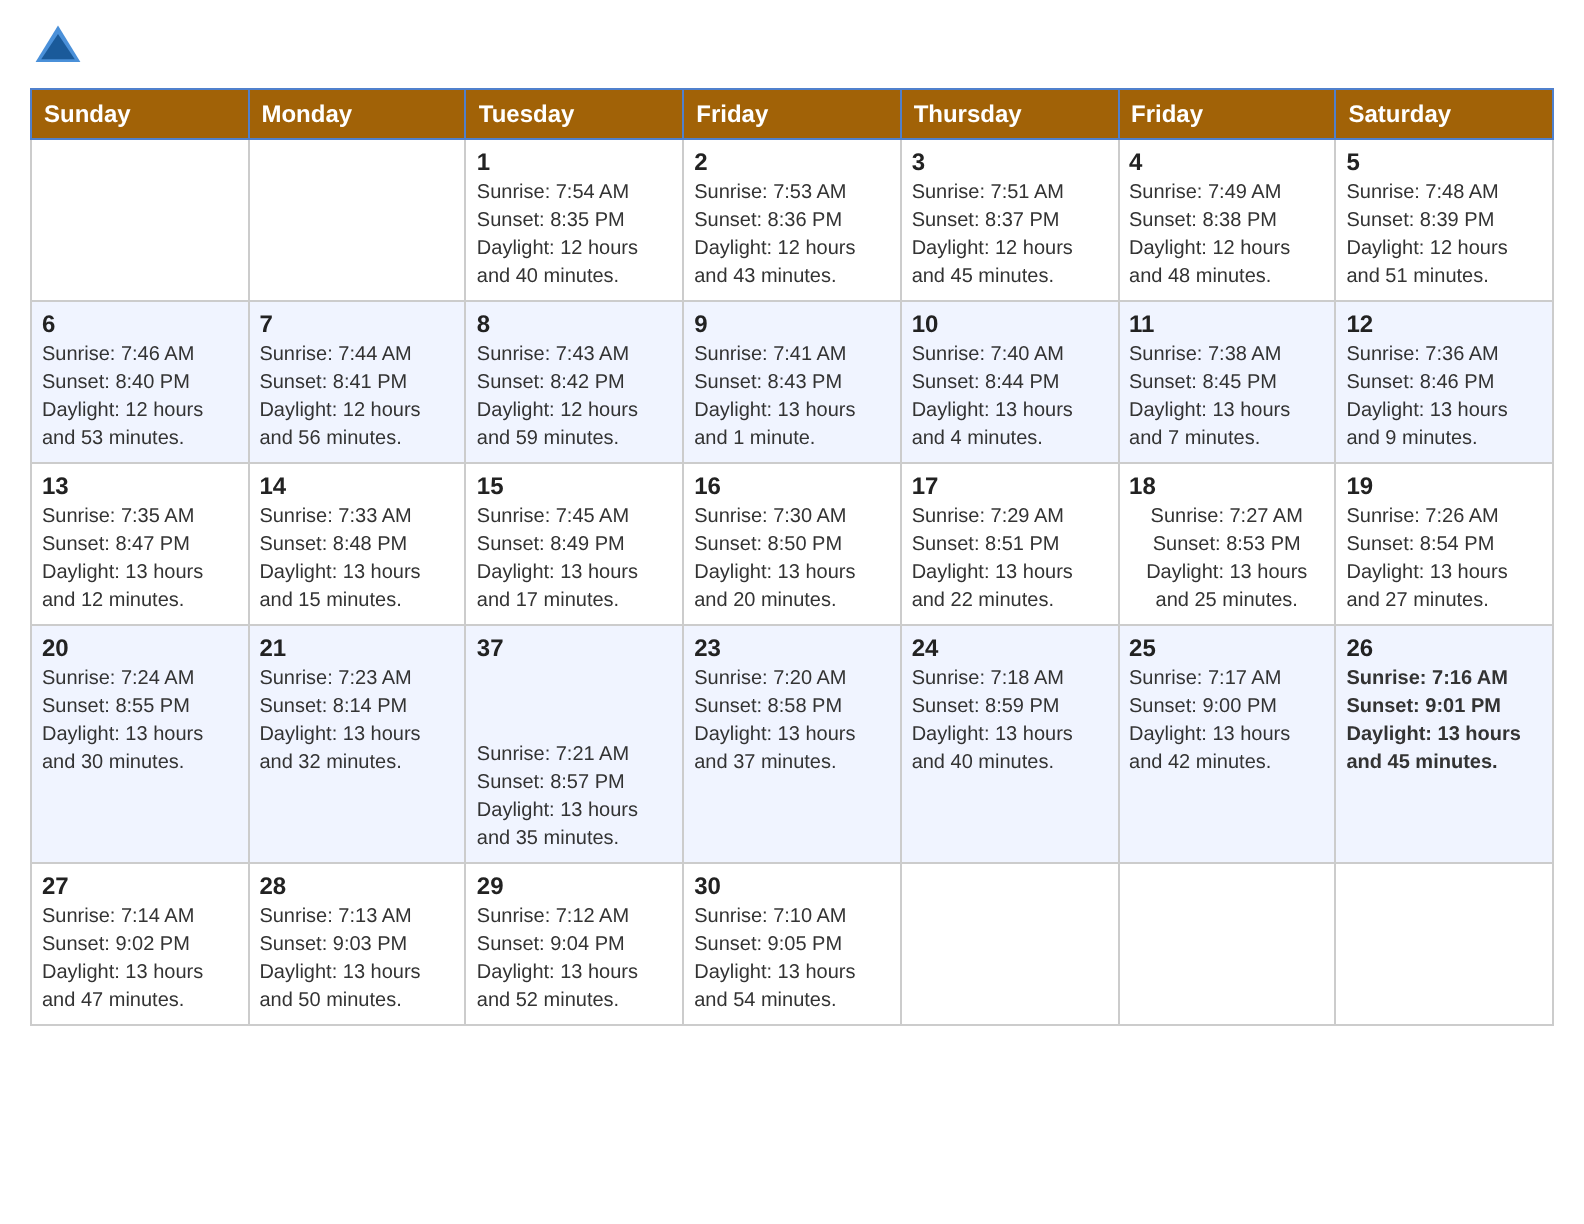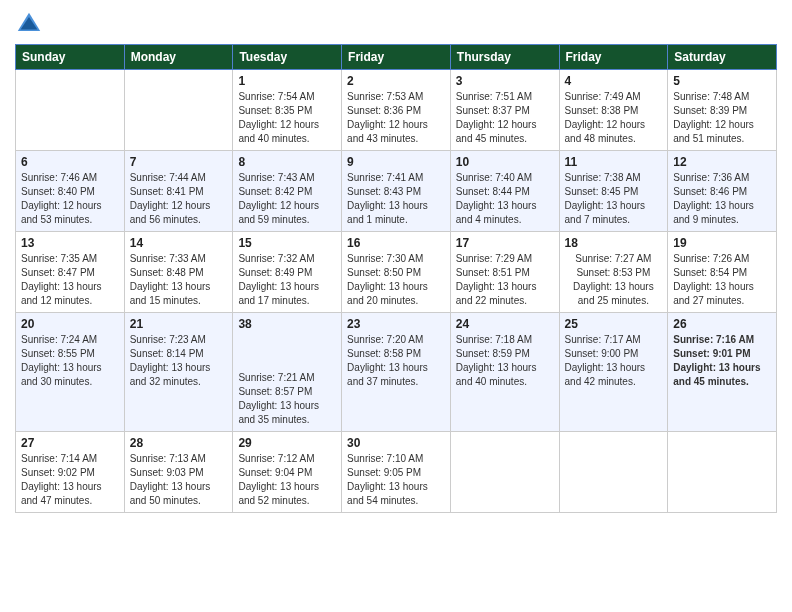--- a/index.html
+++ b/index.html
@@ -51,21 +51,21 @@
     .subtitle {
       font-size: 14px;
       color: #333;
     }
     .calendar {
       width: 100%;
       border-collapse: collapse;
       font-size: 10.5px;
     }
     .calendar th {
-      background: #14532d;
+      background: #a16207;
       color: #fff;
       text-align: left;
       padding: 5px 6px;
       font-size: 12px;
       font-weight: bold;
       border: 1px solid #5080cc;
     }
     .calendar td {
       vertical-align: top;
       border: 1px solid #ccc;
@@ -219,21 +219,21 @@
 Daylight: 13 hours and 12 minutes.</div>
           </td>
           <td>
             <span class="day-number">14</span>
             <div class="day-info" style="white-space: pre-line;">Sunrise: 7:33 AM
 Sunset: 8:48 PM
 Daylight: 13 hours and 15 minutes.</div>
           </td>
           <td>
             <span class="day-number">15</span>
-            <div class="day-info" style="white-space: pre-line;">Sunrise: 7:32 AM
+            <div class="day-info" style="white-space: pre-line;">Sunrise: 7:45 AM
 Sunset: 8:49 PM
 Daylight: 13 hours and 17 minutes.</div>
           </td>
           <td>
             <span class="day-number">16</span>
             <div class="day-info" style="white-space: pre-line;">Sunrise: 7:30 AM
 Sunset: 8:50 PM
 Daylight: 13 hours and 20 minutes.</div>
           </td>
           <td>
@@ -262,21 +262,21 @@
 Sunset: 8:55 PM
 Daylight: 13 hours and 30 minutes.</div>
           </td>
           <td>
             <span class="day-number">21</span>
             <div class="day-info" style="white-space: pre-line;">Sunrise: 7:23 AM
 Sunset: 8:14 PM
 Daylight: 13 hours and 32 minutes.</div>
           </td>
           <td>
-            <span class="day-number">38</span>
+            <span class="day-number">37</span>
             <div class="day-info" style="white-space: pre-line; margin-top: 40px;">Sunrise: 7:21 AM
 Sunset: 8:57 PM
 Daylight: 13 hours and 35 minutes.</div>
           </td>
           <td>
             <span class="day-number">23</span>
             <div class="day-info" style="white-space: pre-line;">Sunrise: 7:20 AM
 Sunset: 8:58 PM
 Daylight: 13 hours and 37 minutes.</div>
           </td>

